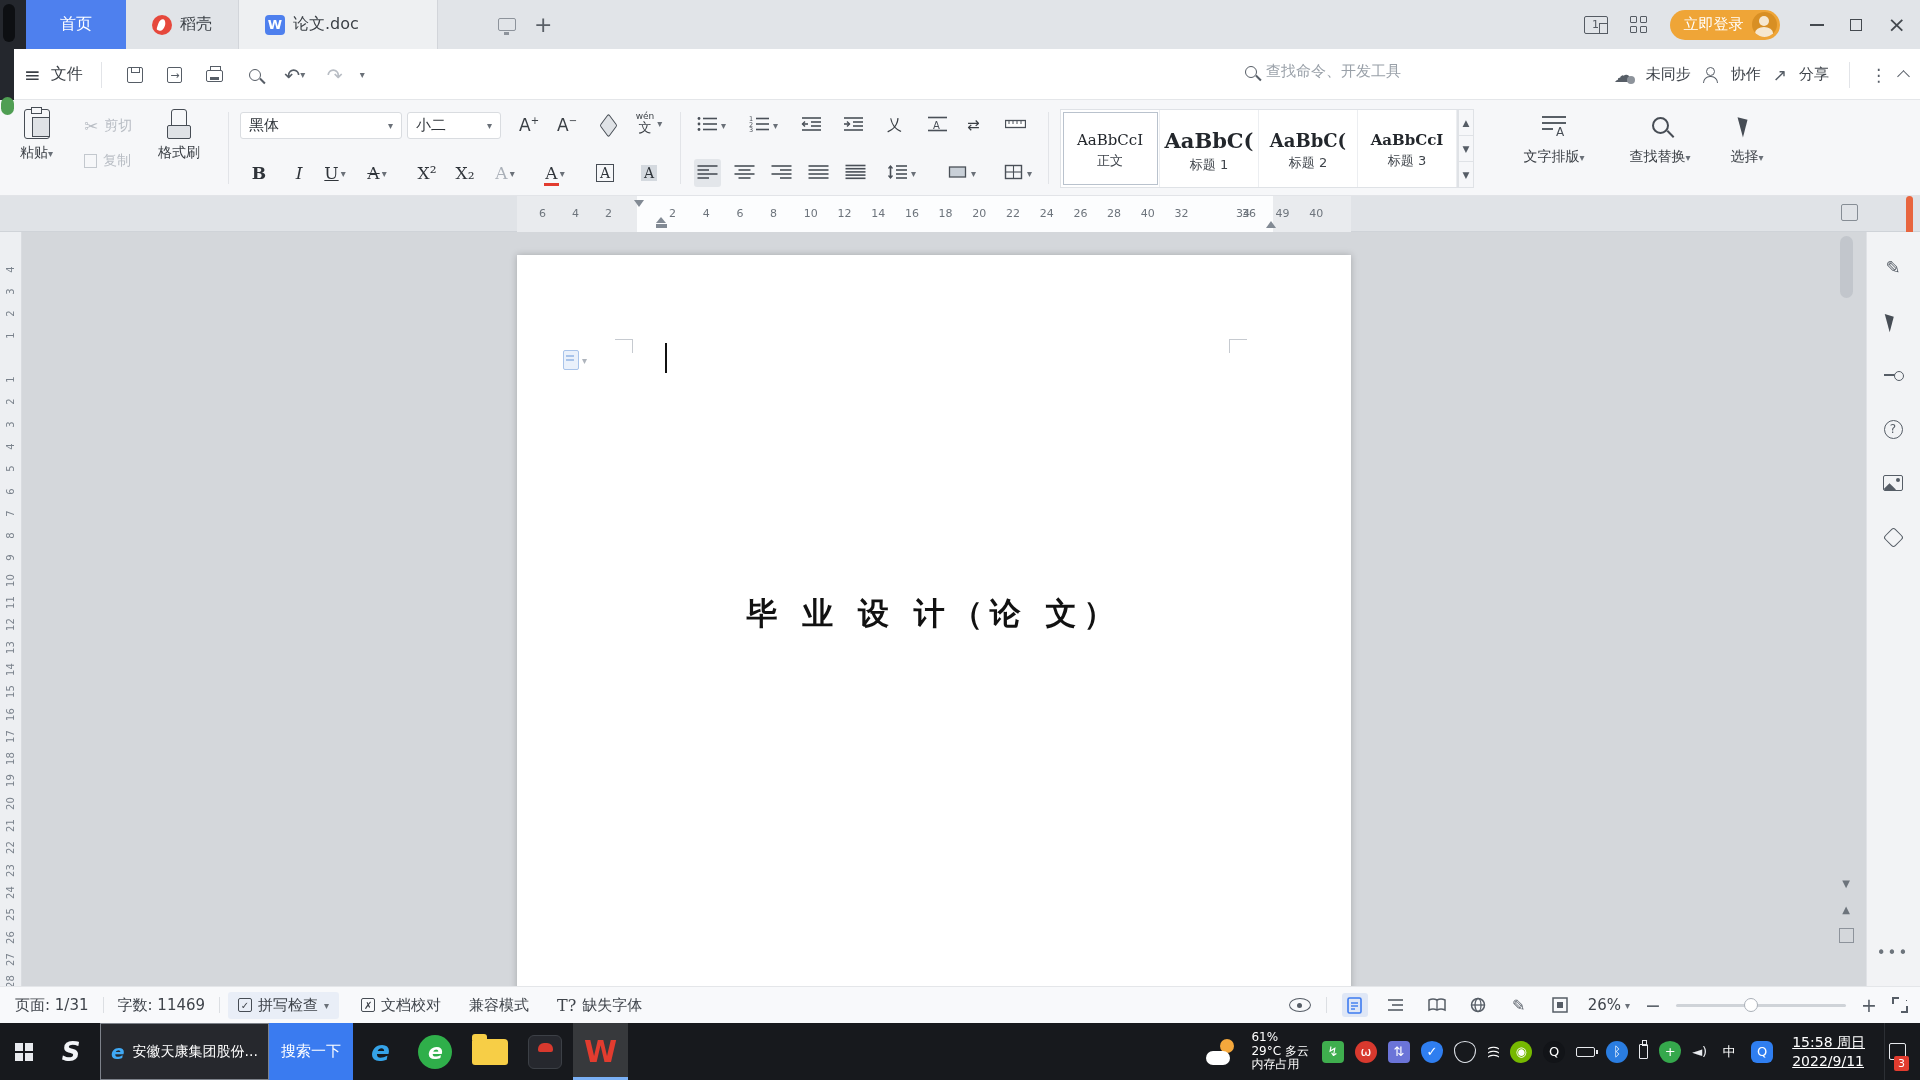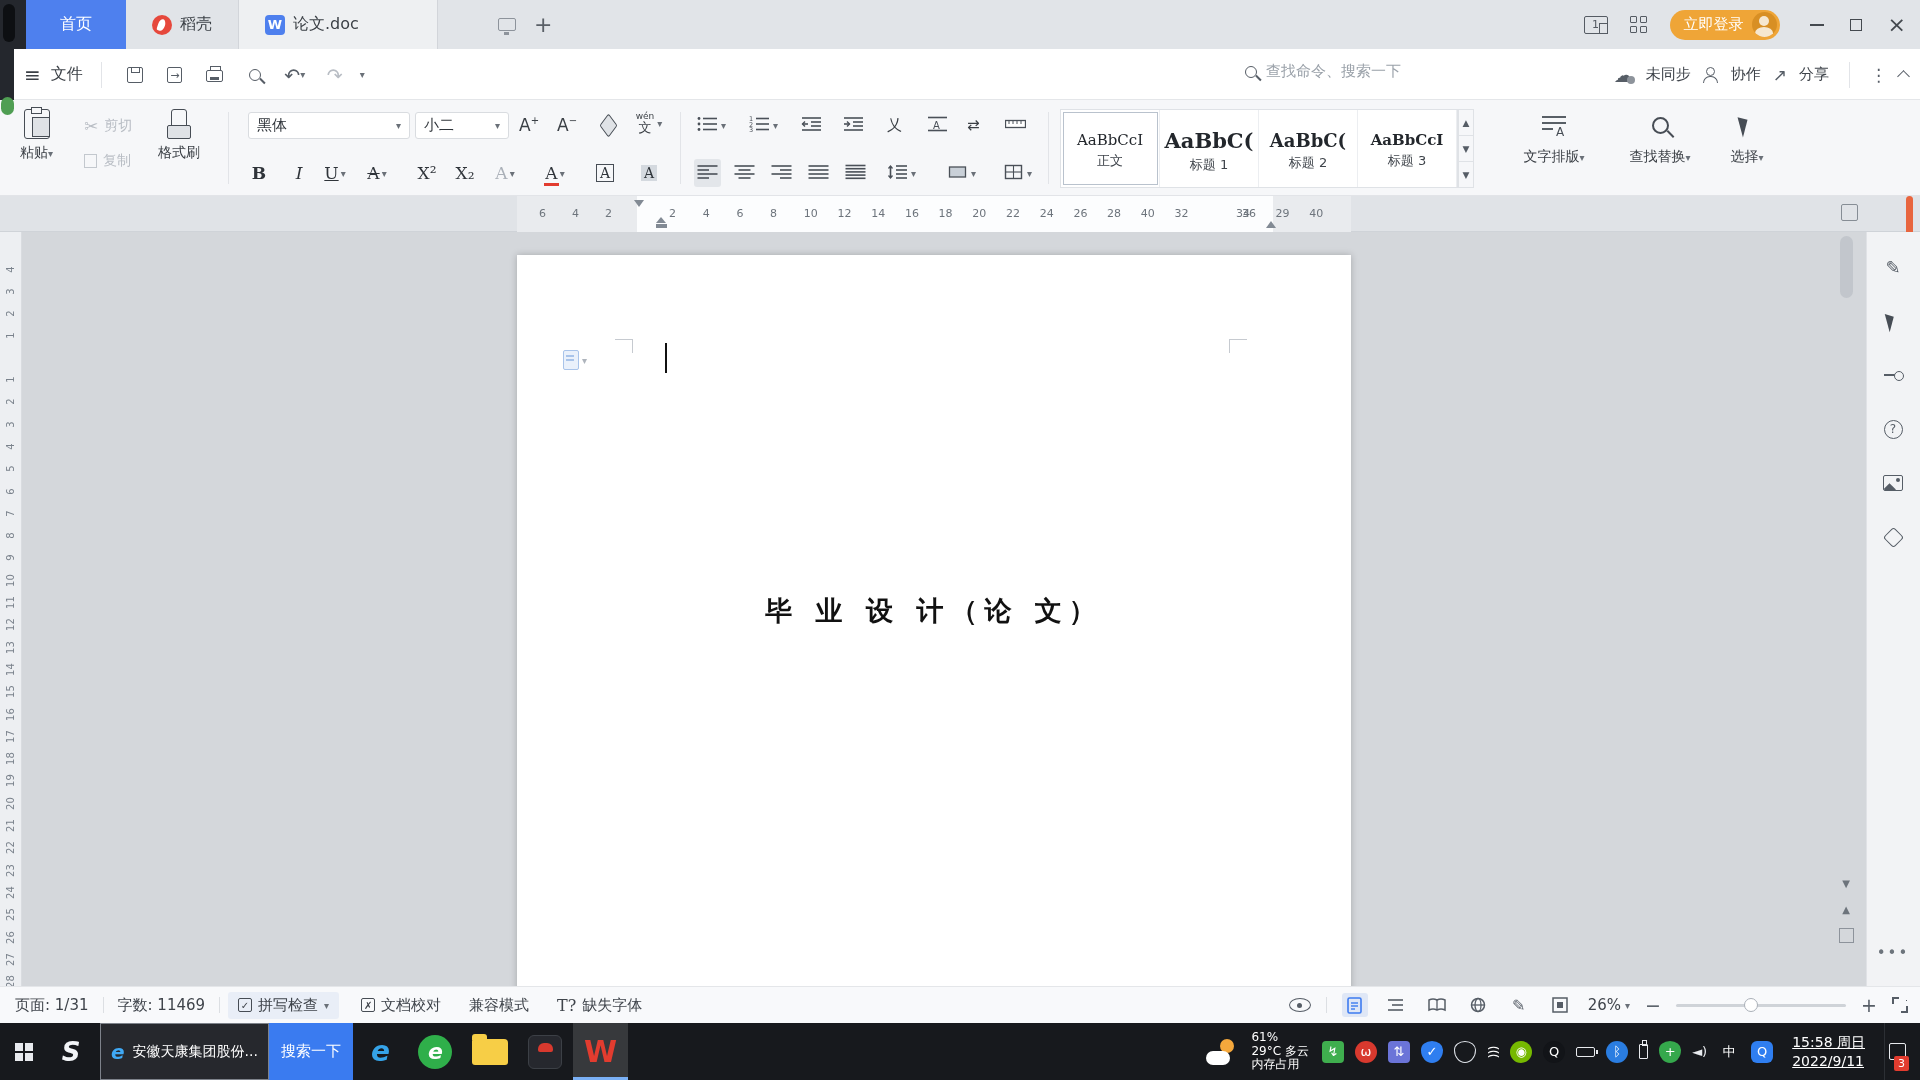--- a/index.html
+++ b/index.html
@@ -78,21 +78,21 @@
   .bigbtn { position:absolute; display:flex; flex-direction:column; align-items:center; gap:5px; font-size:14px; color:#3a3f45; }
   .clip { width:26px; height:30px; border:1.8px solid #474d55; border-radius:3px; position:relative; background:#f6f7f9; }
   .clip:before { content:""; position:absolute; left:6px; top:-3px; width:9px; height:5px; border:1.6px solid #474d55; background:#f6f7f9; }
   .clip:after { content:""; position:absolute; left:7px; top:7px; width:16px; height:18px; border:1.6px solid #474d55; background:#dfe2e6; }
   .brush { width:24px; height:30px; position:relative; }
   .brush:before { content:""; position:absolute; left:4px; top:0; width:14px; height:16px; border:1.8px solid #474d55; border-radius:3px 3px 0 0; }
   .brush:after { content:""; position:absolute; left:0; top:16px; width:22px; height:12px; border:1.8px solid #474d55; border-radius:2px; background:#dfe2e6; }
   .smallrow { position:absolute; display:flex; align-items:center; gap:6px; font-size:14px; color:#b8bdc4; }
   .scis { font-size:17px; color:#b8bdc4; }
   .copyico { width:13px; height:14px; border:1.6px solid #c3c8ce; position:relative; }
-  .fontbox { position:absolute; height:27px; background:#fff; border:1px solid #d9dce0; border-radius:3px; display:flex; align-items:center; justify-content:space-between; padding:0 8px; font-size:15px; color:#2f343a;margin-left:8px; }
+  .fontbox { position:absolute; height:27px; background:#fff; border:1px solid #d9dce0; border-radius:3px; display:flex; align-items:center; justify-content:space-between; padding:0 8px; font-size:15px; color:#2f343a; }
   .rbtn { position:absolute; height:28px; display:flex; align-items:center; justify-content:center; gap:3px; color:#3a3f45; border-radius:3px; }
   .fsz { font-size:17px; }
   .sup { font-size:10px; vertical-align:super; }
   .eraser { width:15px; height:15px; border:1.7px solid #474d55; background:#dfe2e6; transform:rotate(45deg) skew(8deg,8deg); border-radius:2px; }
   .wen { display:flex; flex-direction:column; align-items:center; line-height:1; }
   .wen b { font-size:9px; font-weight:normal; }
   .wen span { font-size:13px; }
   .fbtn { position:absolute; top:58px; height:30px; min-width:30px; display:flex; align-items:center; justify-content:center; gap:2px; font-size:17px; color:#2f343a; }
   .fbtn .g { font-family:"DejaVu Serif","Liberation Serif",serif; }
   .fbtn.muted .g { color:#aab0b8; }
@@ -135,21 +135,21 @@
   .vruler { position:absolute; left:0; top:0; width:22px; height:754px; background:#edeff2; border-right:1px solid #d9dce0; }
   .vr-num { position:absolute; left:3px; width:14px; font-size:10px; color:#7a828c; transform:rotate(-90deg); text-align:center; }
   .page { position:absolute; left:517px; top:23px; width:834px; height:980px; background:#fff; box-shadow:0 0 7px rgba(0,0,0,.22); }
   .cropmark { position:absolute; width:18px; height:14px; }
   .cm-l { left:98px; top:84px; border-top:1.5px solid #c6cad0; border-right:1.5px solid #c6cad0; }
   .cm-r { left:712px; top:84px; border-top:1.5px solid #c6cad0; border-left:1.5px solid #c6cad0; }
   .floatie { position:absolute; left:46px; top:95px; display:flex; align-items:center; gap:3px; }
   .fl-doc { width:16px; height:20px; border:1.5px solid #a9c4ea; border-radius:2px; background:#eaf1fb; position:relative; }
   .fl-doc:after { content:""; position:absolute; left:2px; top:4px; width:8px; height:1.5px; background:#a9c4ea; box-shadow:0 4px 0 #a9c4ea; }
   .caret { position:absolute; left:148px; top:88px; width:2px; height:30px; background:#111; }
-  .doc-title { position:absolute; left:0; top:338px; width:834px; text-align:center; font-family:"DejaVu Serif","Liberation Serif",serif; font-weight:bold; font-size:27px; letter-spacing:7px; color:#111; }
+  .doc-title { position:absolute; left:0; top:338px; width:834px; text-align:center; font-family:"DejaVu Serif","Liberation Serif",serif; font-weight:bold; font-size:31px; letter-spacing:7px; color:#111; }
   .doc-sub { position:absolute; left:0; top:486px; width:834px; text-align:center; font-family:"DejaVu Serif","Liberation Serif",serif; font-weight:bold; font-size:26px; letter-spacing:1px; color:#111; }
   .vscroll-thumb { position:absolute; left:1840px; top:4px; width:13px; height:62px; border-radius:7px; background:#c2c6cc; }
   .vs-btn { position:absolute; left:1836px; width:20px; height:22px; display:flex; align-items:center; justify-content:center; font-size:10px; color:#6d747c; }
   .vs-box { position:absolute; left:1839px; width:15px; height:15px; border:1.5px solid #8d939b; }
   .rail { position:absolute; left:1866px; top:0; width:54px; height:754px; background:#f2f3f5; border-left:1px solid #e0e2e6; }
   .rail-ico { position:absolute; left:13px; width:26px; height:26px; display:flex; align-items:center; justify-content:center; color:#565d66; font-size:17px; }
   .pen { font-size:18px; }
   .lineC { width:18px; height:2px; background:#565d66; position:relative; }
   .lineC:after { content:""; position:absolute; right:-2px; top:-3px; width:8px; height:8px; border:1.7px solid #565d66; border-radius:50%; background:#f2f3f5; }
   .qmark { width:19px; height:19px; border:1.7px solid #565d66; border-radius:50%; font-size:12px; display:flex; align-items:center; justify-content:center; }
@@ -288,21 +288,21 @@
           <span class="undo">↶</span>
           <span class="dd">▾</span>
         </span>
       <span class="qi">
           <span class="undo dis">↷</span>
         </span>
       <span class="dd">▾</span>
     </div>
     <div class="mb-search">
       <span class="i-mag"></span>
-      <span>查找命令、搜索一下</span>
+      <span>查找命令、开发工具</span>
     </div>
     <div class="mb-right">
       <span class="i-cloud">☁</span>
       <span>未同步</span>
       <span class="i-person"></span>
       <span>协作</span>
       <span class="i-share">↗</span>
       <span>分享</span>
       <span class="vdiv"></span>
       <span class="vdots">⋮</span>
@@ -596,21 +596,21 @@
         <span class="hr-num" style="left: 938.6px;">18</span>
         <span class="hr-num" style="left: 972.3px;">20</span>
         <span class="hr-num" style="left: 1006px;">22</span>
         <span class="hr-num" style="left: 1039.7px;">24</span>
         <span class="hr-num" style="left: 1073.4px;">26</span>
         <span class="hr-num" style="left: 1107.1px;">28</span>
         <span class="hr-num" style="left: 1140.8px;">40</span>
         <span class="hr-num" style="left: 1174.5px;">32</span>
         <span class="hr-num" style="left: 1236px;">34</span>
         <span class="hr-num" style="left: 1241.9px;">36</span>
-        <span class="hr-num" style="left: 1275.6px;">29</span>
+        <span class="hr-num" style="left: 1275.6px;">49</span>
         <span class="hr-num" style="left: 1309.3px;">40</span>
       </div>
     <div class="mk-fl"></div>
     <div class="mk-h">
         <div class="t"></div>
         <div class="b"></div>
       </div>
     <div class="mk-r"></div>
     <div class="hr-gear"></div>
     <div class="scroll-ind"></div>

